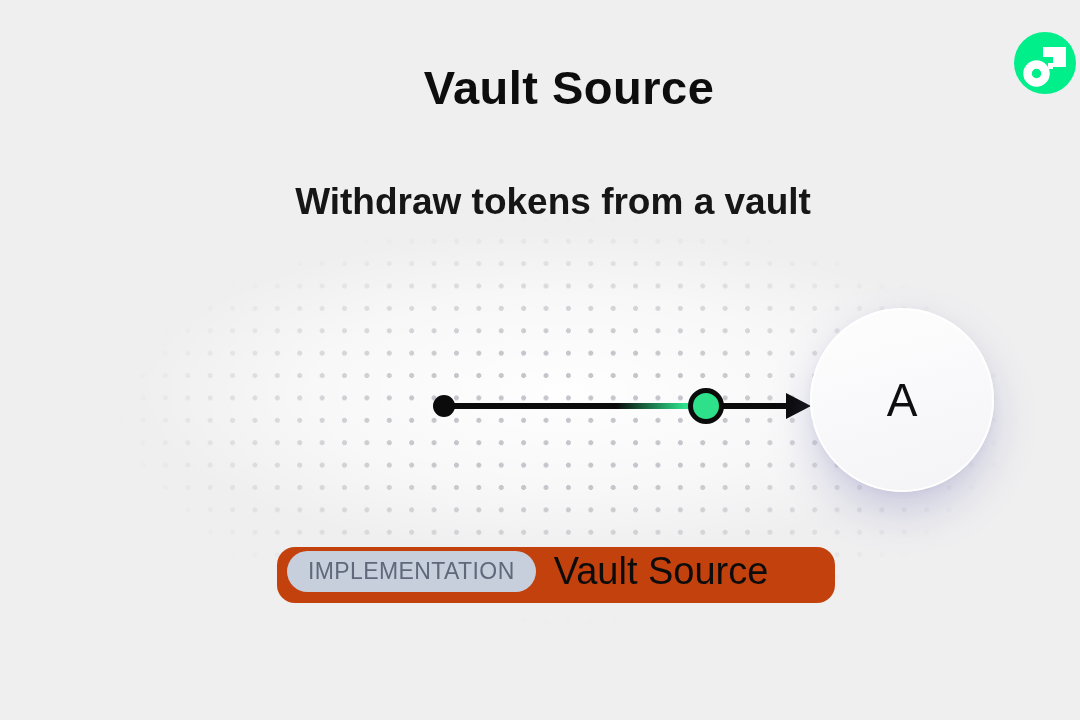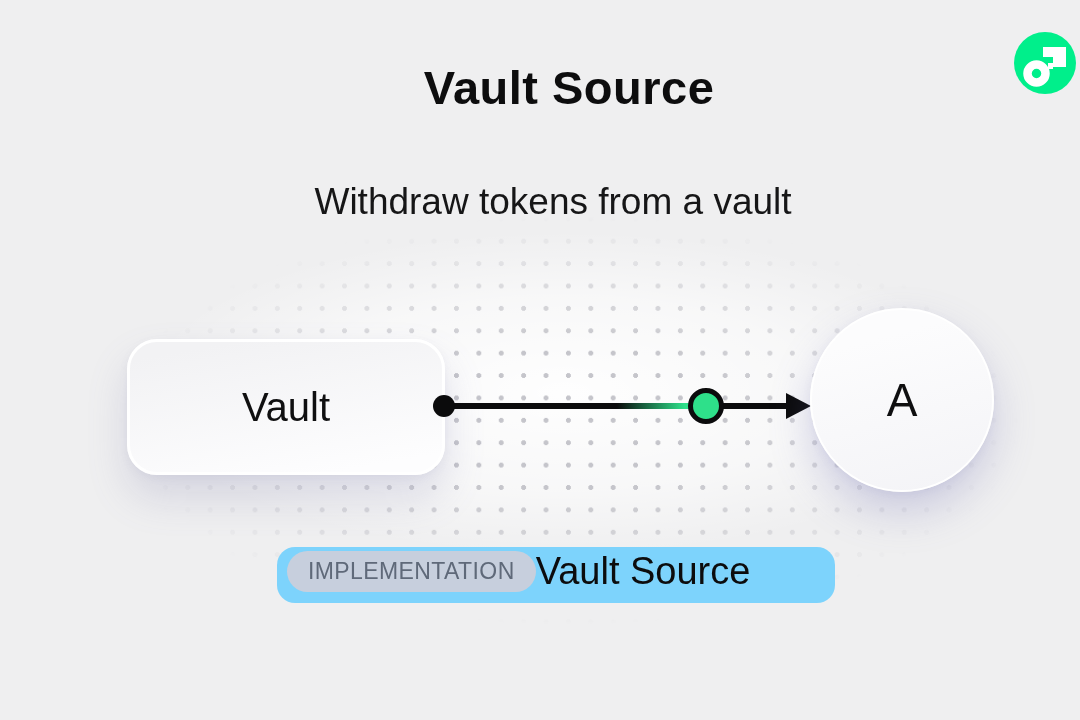--- a/index.html
+++ b/index.html
@@ -59,21 +59,21 @@
     font-weight: 800;
     letter-spacing: 0.5px;
     color: #0d0d0e;
   }
   .subtitle {
     position: absolute;
     left: 0; top: 181px;
     width: 1048px;
     text-align: center;
     font-size: 37px;
-    font-weight: 400;
+    font-weight: 700;
     color: #161617;
   }
 
   .vault-node {
     position: absolute;
     left: 98px; top: 339px;
     width: 318px; height: 136px;
     border-radius: 30px;
     border: 3px solid #ffffff;
     background: linear-gradient(170deg, #f2f2f4 10%, #fdfdfe 90%);
@@ -134,24 +134,25 @@
     border-left: 25px solid #0a0a0b;
     border-top: 13px solid transparent;
     border-bottom: 13px solid transparent;
   }
 
   .caption {
     position: absolute;
     left: 248px; top: 547px;
     width: 558px; height: 56px;
     border-radius: 18px;
-    background: #7dd3fc;
+    background: #c2410c;
     display: flex;
     align-items: center;
     padding: 0 24px 8px 10px;
+    gap: 18px;
   }
   .tag {
     background: #c7cfdd;
     border-radius: 999px;
     height: 41px;
     padding: 0 21px;
     display: flex;
     align-items: center;
     font-size: 23px;
     font-weight: 500;
@@ -180,23 +181,20 @@
       <rect x="29" y="15" width="23" height="10" fill="#ffffff"></rect>
       <rect x="39" y="25" width="13" height="10" fill="#ffffff"></rect>
       <circle cx="22.5" cy="41.5" r="9" fill="none" stroke="#ffffff" stroke-width="8.5"></circle>
       <rect x="34" y="31" width="5" height="6" fill="#ffffff"></rect>
     </svg>
   </div>
 
   <h1 class="title">Vault Source</h1>
   <div class="subtitle">Withdraw tokens from a vault</div>
 
-  <div class="vault-node">
-    <span>Vault</span>
-  </div>
 
   <div class="edge-line"></div>
   <div class="token-trail"></div>
   <div class="edge-start-dot"></div>
   <div class="token"></div>
   <div class="arrowhead"></div>
 
   <div class="account-node">
     <span>A</span>
   </div>

